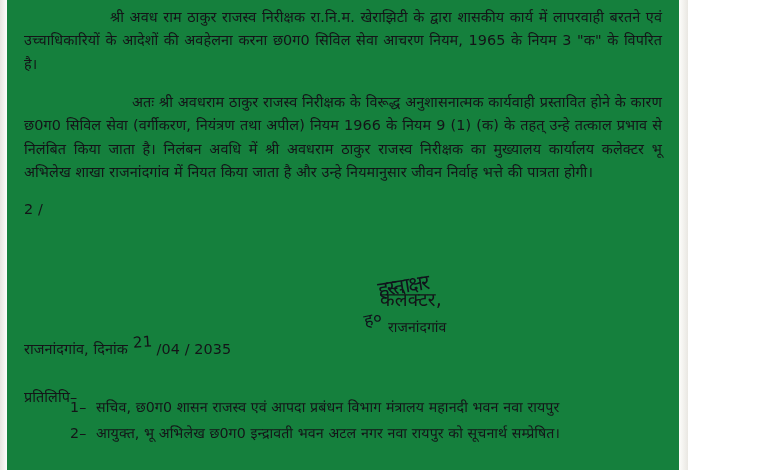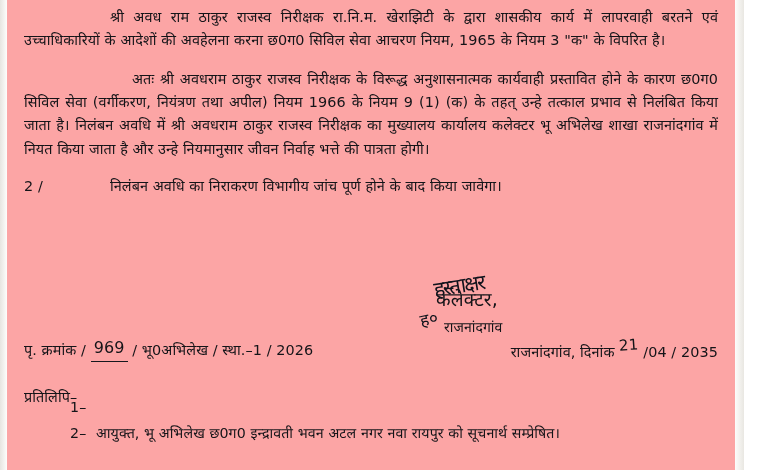--- a/index.html
+++ b/index.html
@@ -8,23 +8,23 @@
   }
   body {
     width: 780px;
     height: 470px;
     background: #ffffff;
     font-family: "Liberation Serif", serif;
     overflow: hidden;
   }
   .page {
     position: relative;
-    width: 744px;
+    width: 688px;
     height: 470px;
-    background: #fca5a5;
+    background: #15803d;
     box-sizing: border-box;
     padding: 6px 26px 0 24px;
   }
   
   .page::before {
     content: "";
     position: absolute;
     left: 0; top: 0; bottom: 0;
     width: 7px;
     background: linear-gradient(to right, #e7e5e0, #fdfdfb);
@@ -174,52 +174,47 @@
 <div class="page">
 
   <div class="hw">
 
     <p class="para first">श्री अवध राम ठाकुर राजस्व निरीक्षक रा.नि.म. खेराझिटी के द्वारा शासकीय कार्य में लापरवाही बरतने एवं उच्चाधिकारियों के आदेशों की अवहेलना करना छ0ग0 सिविल सेवा आचरण नियम, 1965 के नियम 3 "क" के विपरित है।</p>
 
     <p class="para second">अतः श्री अवधराम ठाकुर राजस्व निरीक्षक के विरूद्ध अनुशासनात्मक कार्यवाही प्रस्तावित होने के कारण छ0ग0 सिविल सेवा (वर्गीकरण, नियंत्रण तथा अपील) नियम 1966 के नियम 9 (1) (क) के तहत् उन्हे तत्काल प्रभाव से निलंबित किया जाता है। निलंबन अवधि में श्री अवधराम ठाकुर राजस्व निरीक्षक का मुख्यालय कार्यालय कलेक्टर भू अभिलेख शाखा राजनांदगांव में नियत किया जाता है और उन्हे नियमानुसार जीवन निर्वाह भत्ते की पात्रता होगी।</p>
 
     <div class="numbered">
       <span class="num">2 /</span>
-      <span class="txt">निलंबन अवधि का निराकरण विभागीय जांच पूर्ण होने के बाद किया जावेगा।</span>
     </div>
 
   </div>
 
   <div class="sig-block hw">
     <div class="sig-scribble">हस्ताक्षर</div>
     <div class="sig-line1">कलेक्टर,</div>
     <div class="sig-line2">राजनांदगांव</div>
     <div class="sig-mark">ह०</div>
   </div>
 
   <div class="ref-row hw">
-    <div class="ref-left">
-      <span>पृ. क्रमांक /</span>
-      <span class="ref-num">969</span>
-      <span>/ भू0अभिलेख / स्था.–1 / 2026</span>
-    </div>
     <div class="ref-right">
       <span>राजनांदगांव, दिनांक</span>
       <span class="date-day">21</span>
       <span>/04 / 2035</span>
     </div>
   </div>
 
   <div class="copy-head hw">प्रतिलिपि–</div>
 
   <div class="copy-list hw">
 
     <div class="copy-item">
       <span class="marker">1–</span>
       <span class="body">
+        <span>सचिव, छ0ग0 शासन राजस्व एवं आपदा प्रबंधन विभाग मंत्रालय महानदी भवन नवा रायपुर</span>
       </span>
     </div>
 
     <div class="copy-item">
       <span class="marker">2–</span>
       <span class="body">
         <span>आयुक्त, भू अभिलेख छ0ग0 इन्द्रावती भवन अटल नगर नवा रायपुर को सूचनार्थ सम्प्रेषित।</span>
       </span>
     </div>
 

